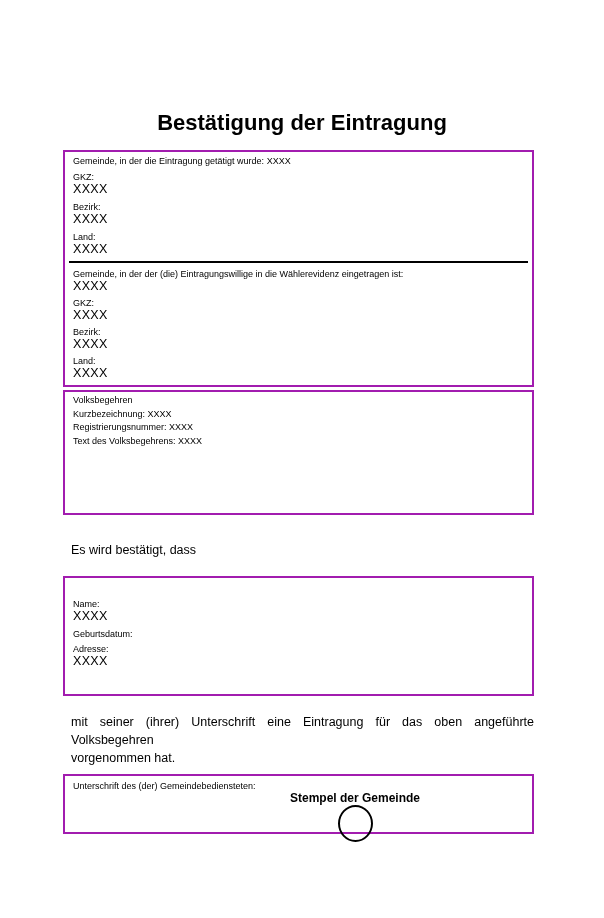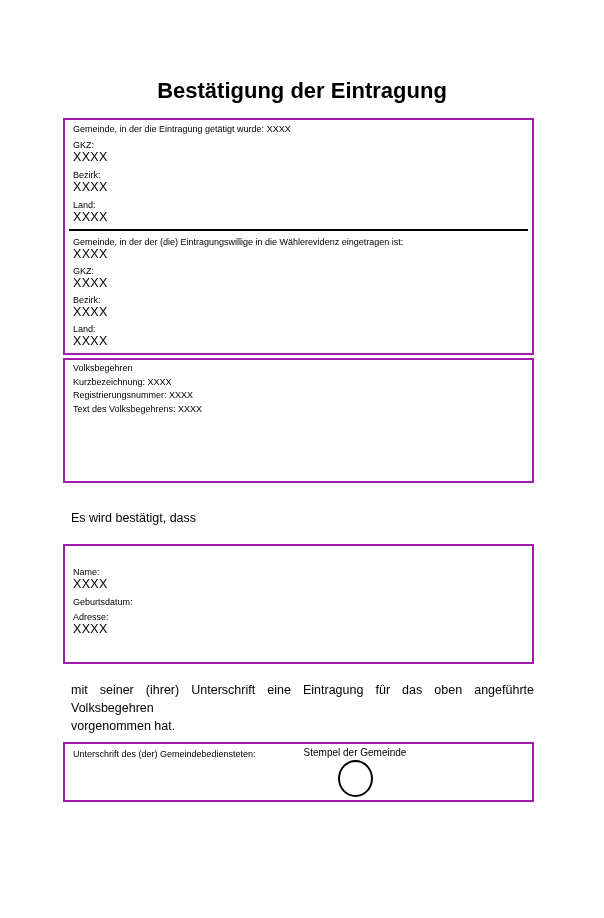--- a/index.html
+++ b/index.html
@@ -15,21 +15,21 @@
     position: relative;
     overflow: hidden;
   }
   .page {
     width: 604px;
     height: 918px;
     background: #fff;
     box-sizing: border-box;
   }
   .doc-title {
-    padding-top: 78px;
+    padding-top: 110px;
     text-align: center;
     font-size: 22px;
     line-height: 26px;
     font-weight: bold;
     letter-spacing: 0px;
   }
   .formbox {
     box-sizing: border-box;
     margin-left: 63px;
     width: 471px;
@@ -75,24 +75,25 @@
   }
   .stamp-area {
     position: absolute;
     left: 248px; top: 4px;
     width: 84px;
     display: flex;
     flex-direction: column;
     align-items: center;
   }
   .stamp-label {
-    font-size: 10px;
-    font-weight: normal;
+    font-size: 12px;
+    font-weight: bold;
     line-height: 10px;
     white-space: nowrap;
+    margin-top: 13px;
   }
   .stamp-circle {
     margin-top: 2px;
     width: 31px;
     height: 33px;
     border: 2px solid #000;
     border-radius: 50%;
     background: transparent;
   }
 </style>

